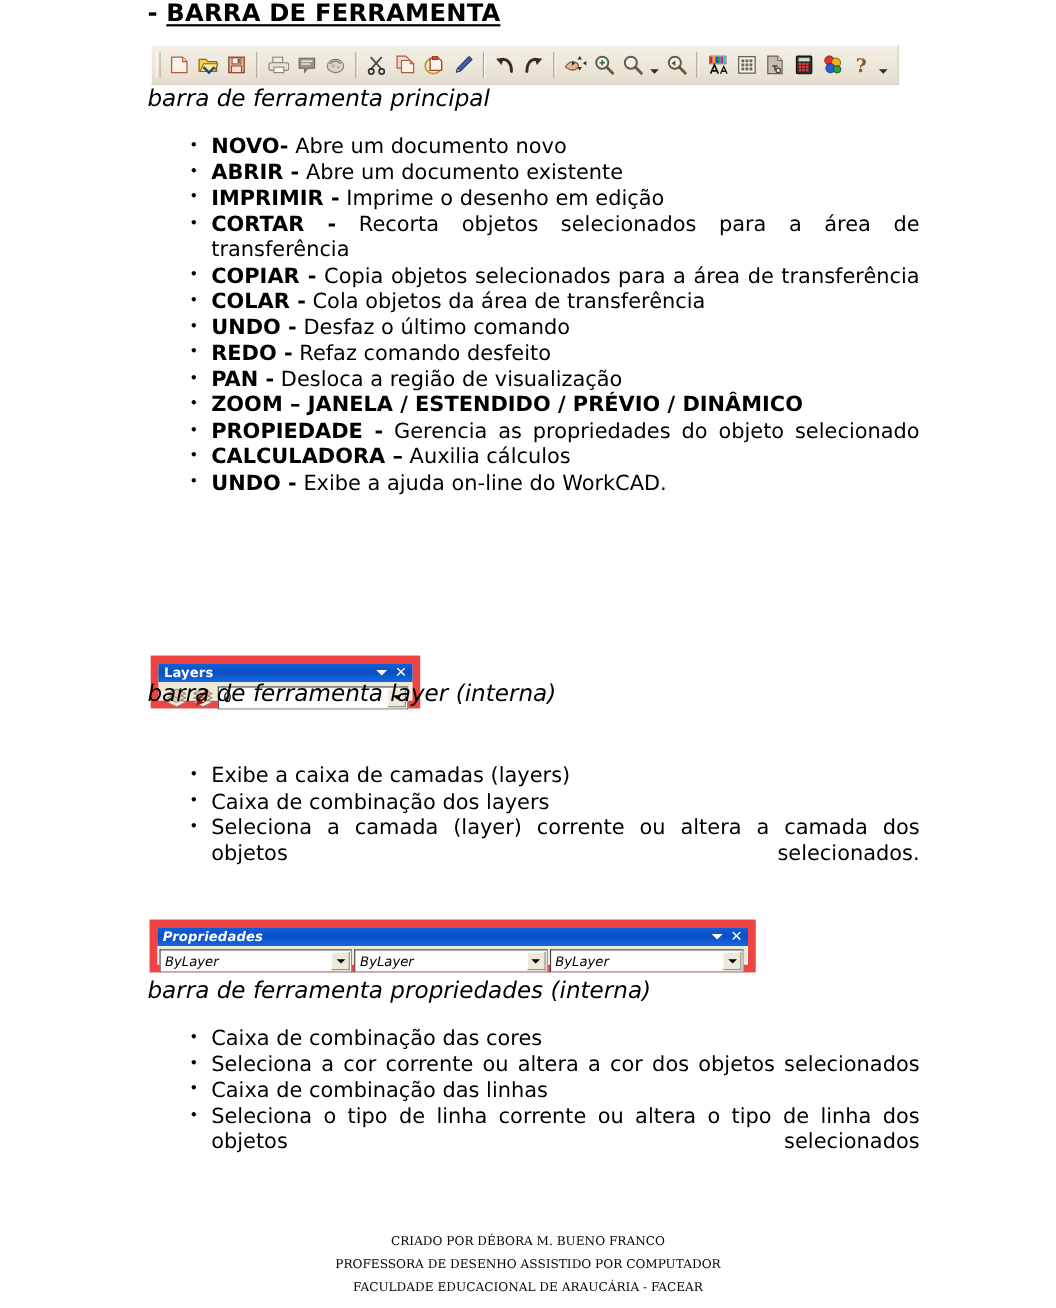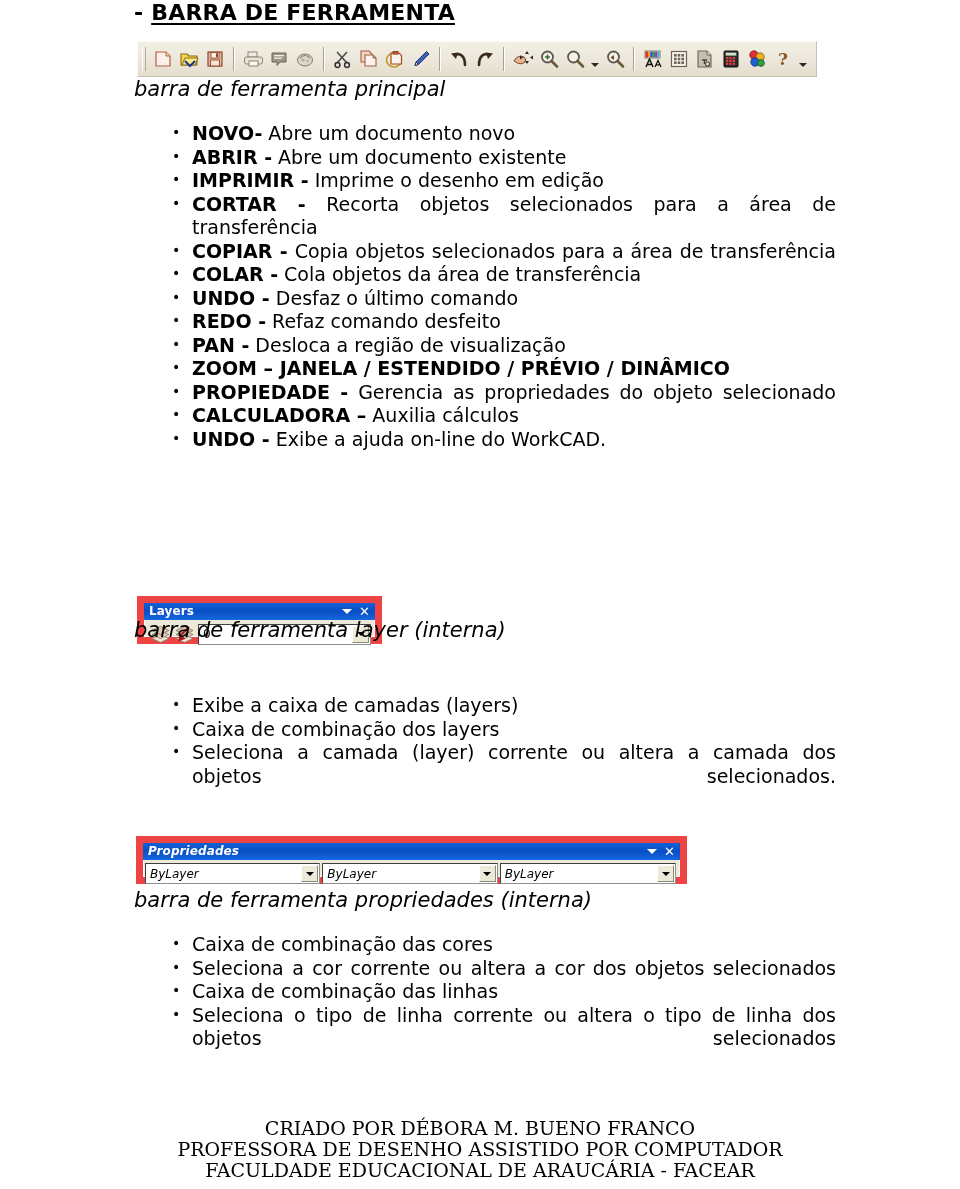--- a/index.html
+++ b/index.html
@@ -226,21 +226,21 @@
     border-top: 4px solid #000000;
   }
 
   
   .footer {
     position: absolute;
     left: 0;
     right: 0;
     text-align: center;
     font-family: "DejaVu Serif", serif;
-    font-size: 19px;
+    font-size: 11px;
     line-height: 21px;
     color: #000;
   }
 </style>
 </head>
 <body>
 
 <div class="page">
 
   <div class="title">

